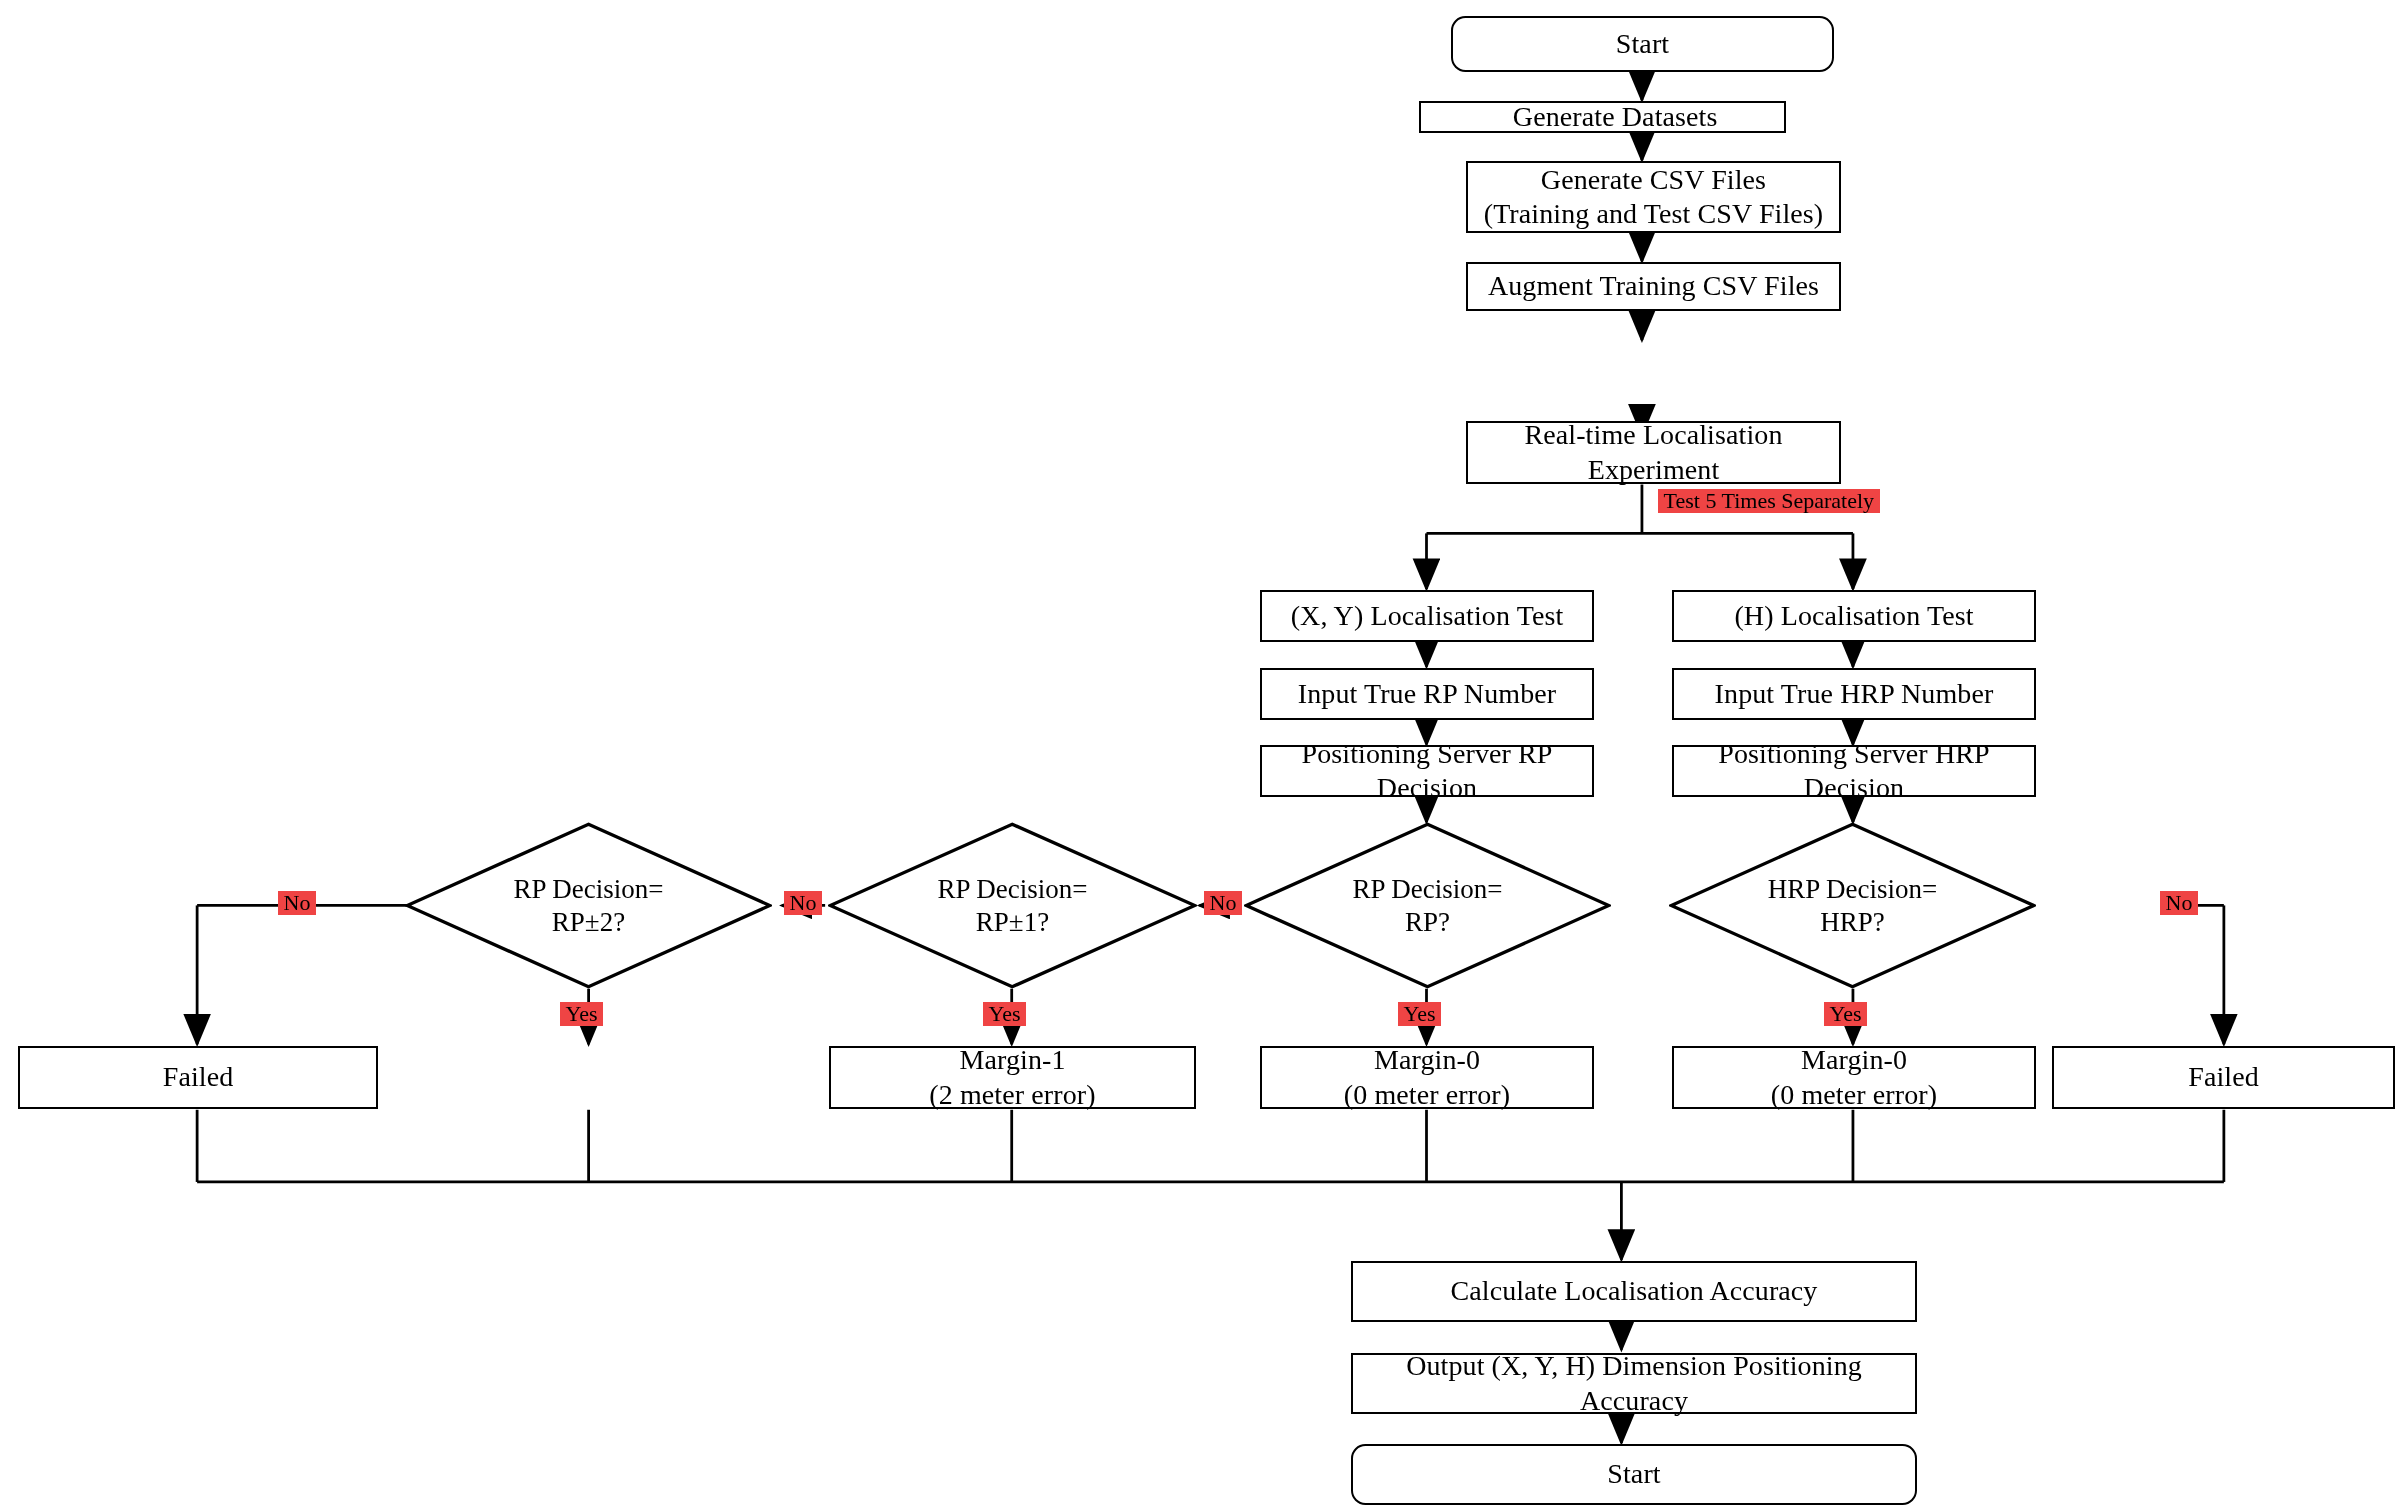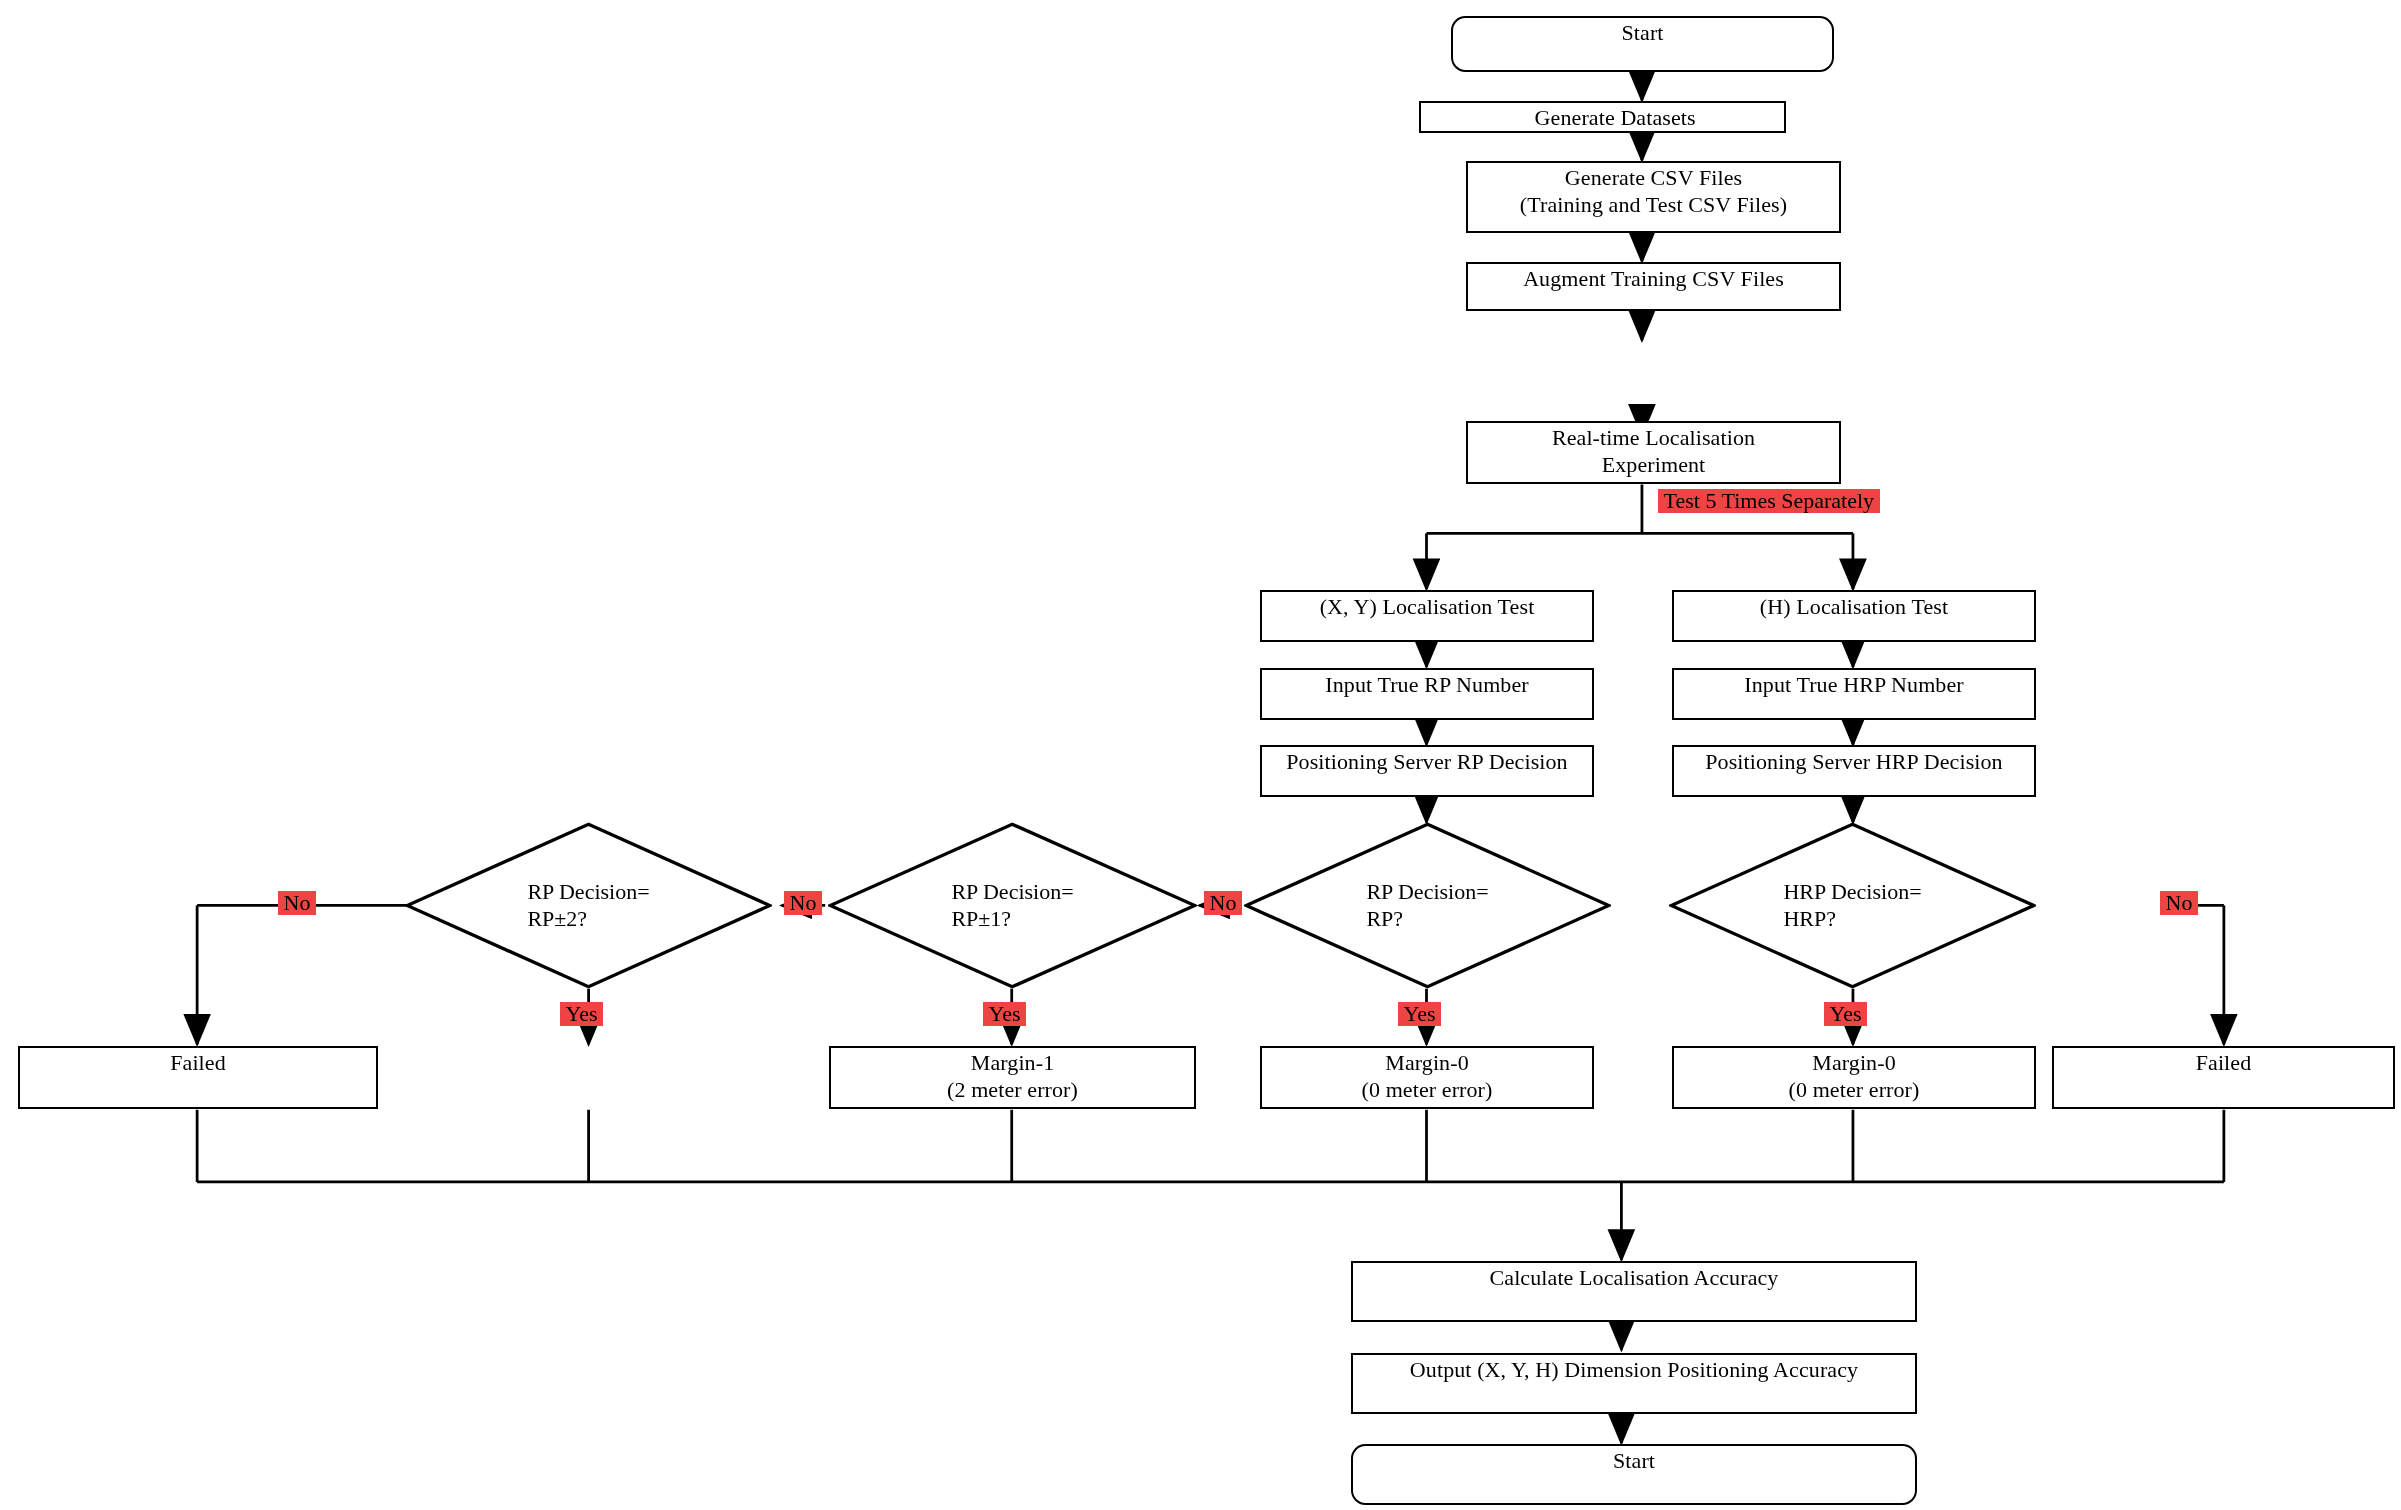--- a/index.html
+++ b/index.html
@@ -12,47 +12,47 @@
     overflow:hidden;
   }
   #wires{position:absolute;left:0;top:0;width:2401px;height:1511px;}
 
   .node{
     position:absolute;
     box-sizing:border-box;
     background:#ffffff;
     border:2.8px solid #000000;
     display:flex;
-    align-items:flex-start;
+    align-items:center;
     justify-content:center;
     text-align:center;
     color:#000000;
-    font-size:22px;
+    font-size:28px;
     line-height:1.22;
     letter-spacing:0.1px;
     white-space:pre-line;
     padding:2.2px 6.7px;
     z-index:3;
   }
   .terminator{ border-radius:14.4px; }
 
   .diamond{
     position:absolute;
     display:flex;
     align-items:center;
     justify-content:center;
     z-index:3;
   }
   .diamond .dshape{position:absolute;left:0;top:0;width:100%;height:100%;}
   .diamond .dtext{
     position:relative;
     z-index:2;
-    text-align:left;
+    text-align:center;
     color:#000000;
-    font-size:22px;
+    font-size:27px;
     line-height:1.22;
     white-space:pre-line;
   }
 
   .edge-label{
     position:absolute;
     color:#000000;
     font-size:22px;
     line-height:1;
     background:#ef4444;

